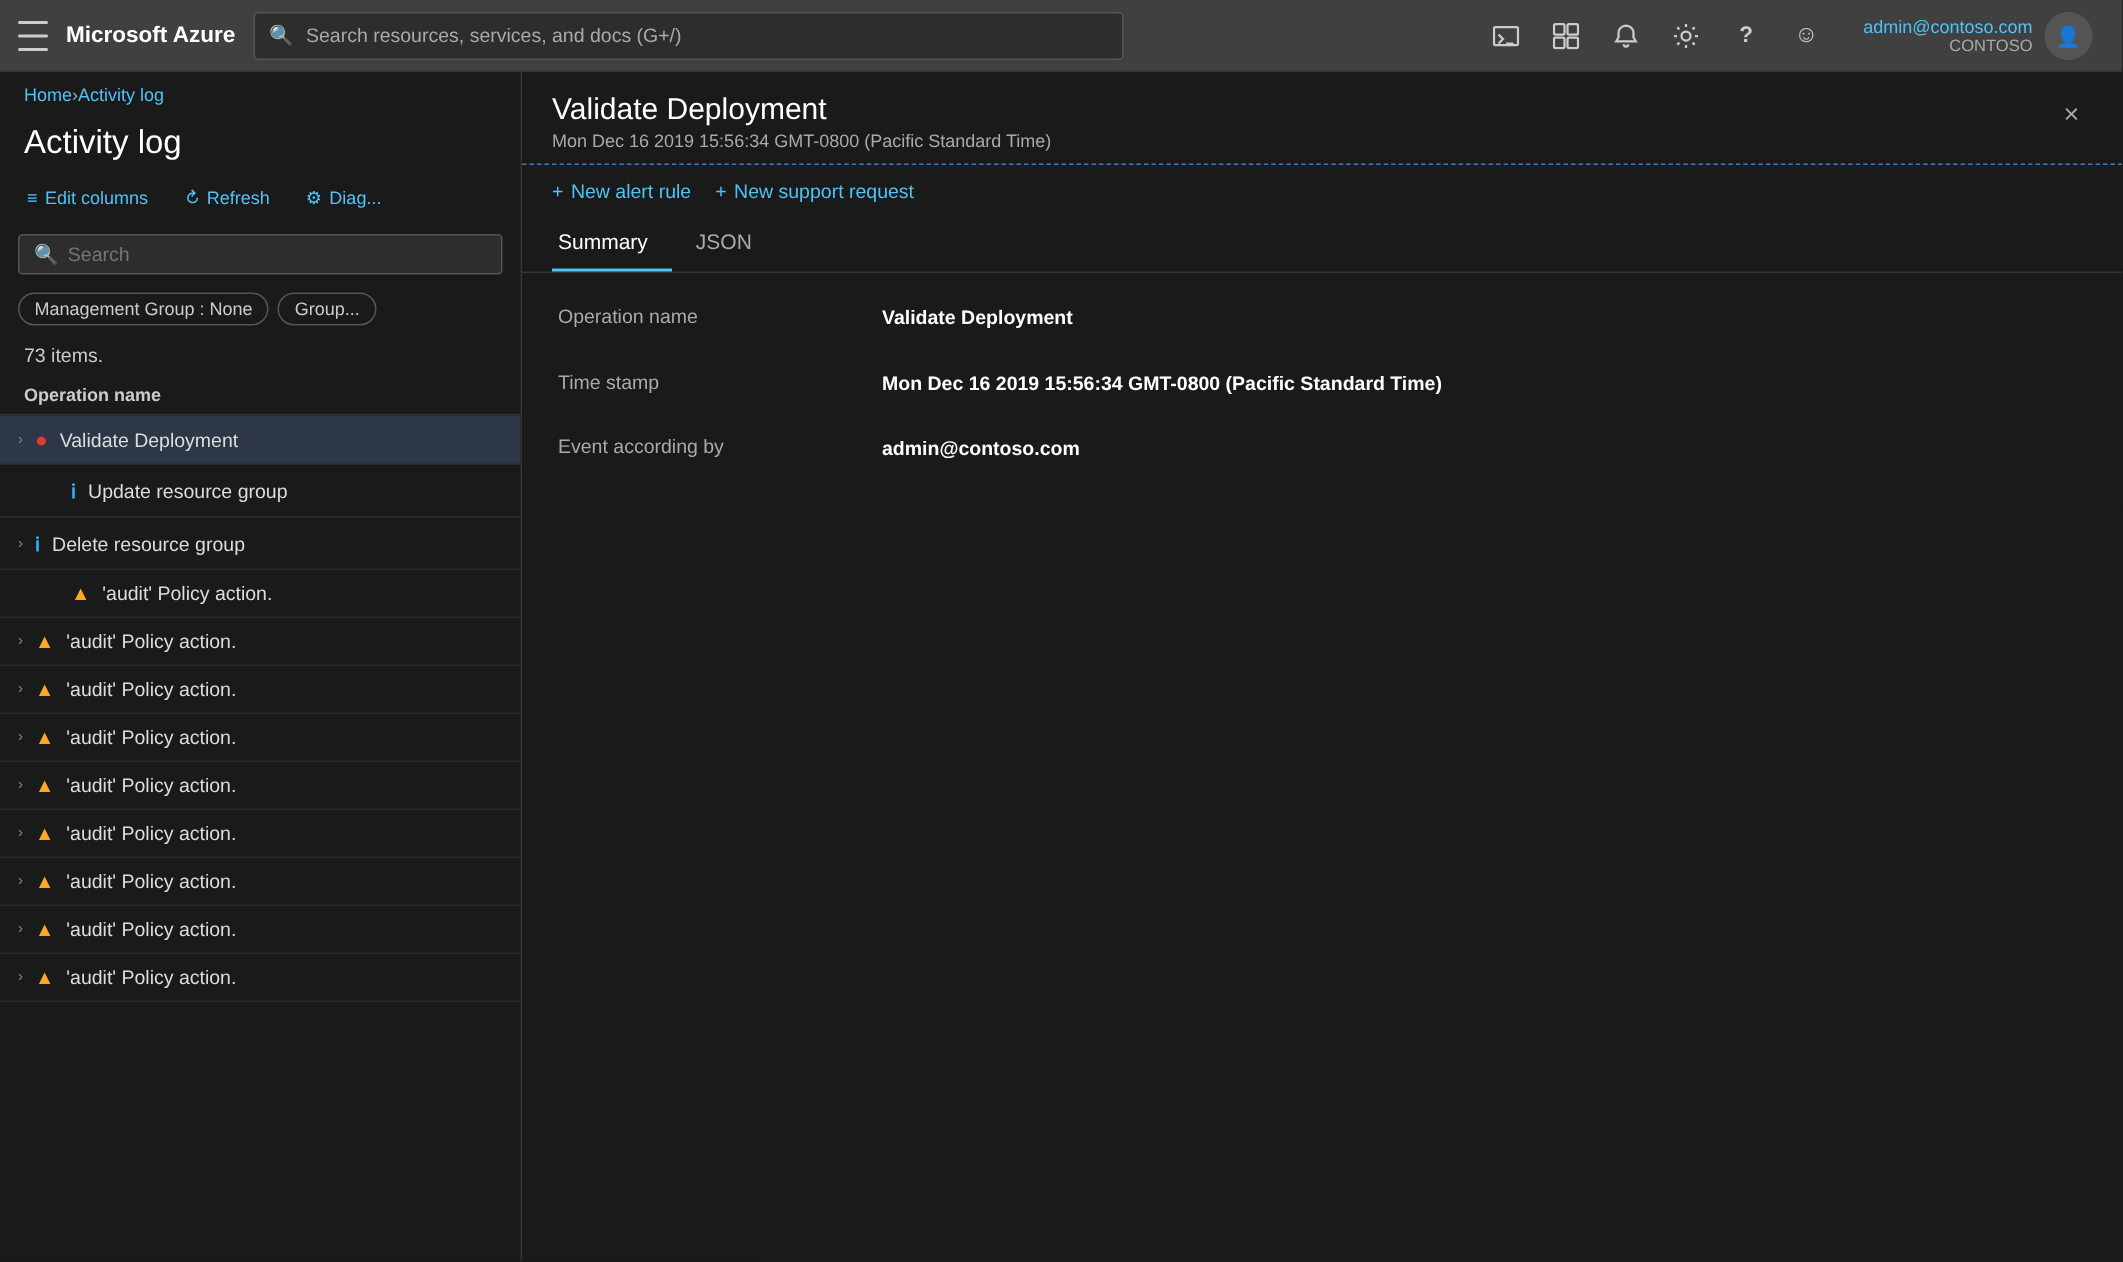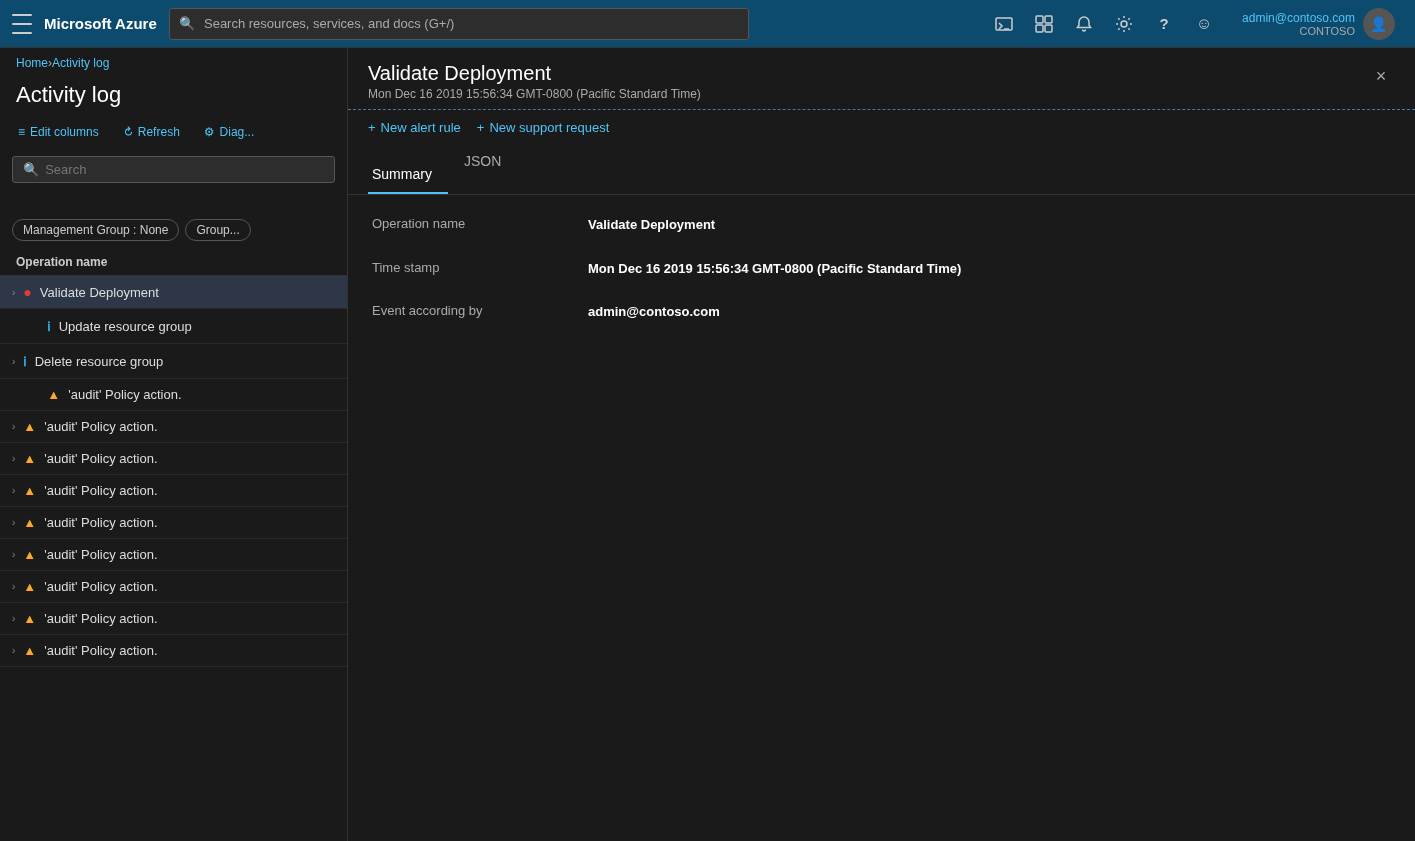--- a/index.html
+++ b/index.html
@@ -8,21 +8,21 @@
       background: #1a1a1a;
       color: #ffffff;
       width: 1415px;
       height: 841px;
       overflow: hidden;
       font-size: 13px;
     }
 
     
     .topbar {
-      background: #0c4a6e;
+      background: #404040;
       height: 48px;
       display: flex;
       align-items: center;
       padding: 0 12px;
       gap: 12px;
       border-bottom: 1px solid #333;
     }
     .topbar-hamburger {
       width: 20px; height: 20px;
       display: flex; flex-direction: column; justify-content: space-between;
@@ -173,21 +173,20 @@
     .filter-pill {
       display: flex;
       gap: 4px;
       border: 1px solid #555;
       border-radius: 12px;
       padding: 3px 10px;
       font-size: 12px;
       color: #ccc;
       cursor: pointer;
       background: transparent;
-      margin-top: 24px;
     }
 
     
     .items-count {
       padding: 4px 16px 6px;
       font-size: 13px;
       color: #ccc;
     }
 
     
@@ -291,21 +290,20 @@
       padding: 8px 16px 10px 4px;
       font-size: 14px;
       cursor: pointer;
       color: #aaa;
       border-bottom: 2px solid transparent;
       margin-right: 12px;
     }
     .tab.active {
       color: #fff;
       border-bottom: 2px solid #4fc3f7;
-      margin-top: 13px;
     }
 
     
     .panel-content {
       flex: 1;
       padding: 20px 24px;
       overflow-y: auto;
     }
     .detail-row {
       display: flex;
@@ -421,20 +419,21 @@
 
     <div class="filter-pills">
       <div class="filter-pill">
         <span>Management Group : None</span>
       </div>
       <div class="filter-pill">
         <span>Group...</span>
       </div>
     </div>
 
+    <div class="items-count">73 items.</div>
 
     <div class="list-header">Operation name</div>
 
     <div class="list-container">
     <div class="list-item selected">
           <span class="chevron">›</span>
           <span class="item-icon" style="color:#e53935;">●</span>
           <span class="item-label">Validate Deployment</span>
         </div>
         <div class="list-item no-chevron">

